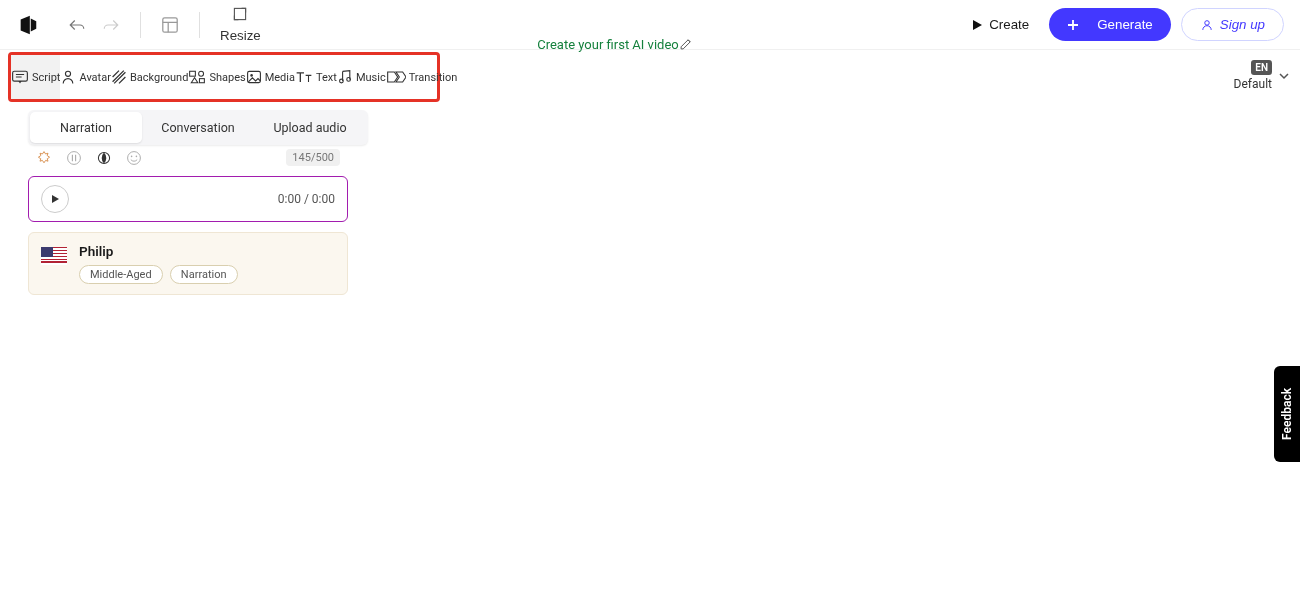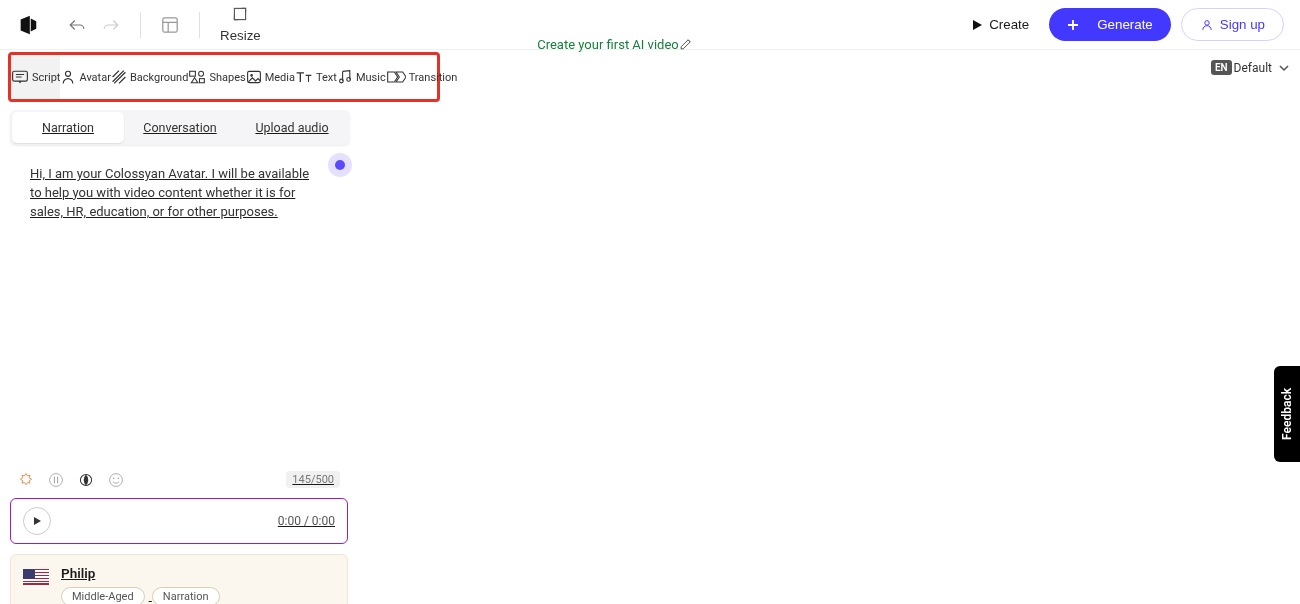--- a/index.html
+++ b/index.html
@@ -26,32 +26,32 @@
   .topbar .spacer { width: 20px; }
   .topbtn {
     background: none; border: none; cursor: pointer; padding: 6px 8px;
     display: flex; align-items: center; gap: 6px; color:#555;flex-direction:column;
   }
   .topbar .divider { width:1px; height:26px; background:#e0e0e0; margin:0 12px;}
   .title-area { flex:1; display:flex; justify-content:center; align-items:center; color:#15803d;margin-top:39px; }
   .right-actions { display:flex; align-items:center; gap:10px; }
   .btn-preview { background:none; border:none; display:flex; align-items:center; gap:6px; cursor:pointer; color:#1a1a1a; padding:6px 10px; }
   .btn-generate { background:#4338ff; color:#fff; border:none; border-radius:20px; padding:9px 18px; display:flex; align-items:center; gap:18px; cursor:pointer; font-weight:500;}
-  .btn-signup { background:#fff; color:#4338ff; border:1px solid #d0d4ff; border-radius:20px; padding:8px 18px; display:flex; align-items:center; gap:6px; cursor:pointer;}
+  .btn-signup { background:#fff; color:#4338ff; border:1px solid #d0d4ff; border-radius:20px; padding:8px 18px; display:flex; align-items:center; gap:6px; cursor:pointer;font-style:italic;}
   
   .toolrow-wrap { border:3px solid #e53226; border-radius:4px; margin:2px 0 0 8px; width:432px; height:50px; display:flex; align-items:stretch; }
   .toolitem { flex:1; display:flex; align-items:center; justify-content:center; gap:3px; cursor:pointer; font-size:11px; color:#333;}
   .toolitem.active { background:#f2f2f2; }
   
   .locale-box { position:absolute; top:60px; right:10px; display:flex; align-items:center; gap:6px; font-size:12px; color:#333;}
   .locale-badge { background:#555; color:#fff; font-size:10px; padding:2px 4px; border-radius:3px; font-weight:600;}
   
   .main { display:flex; position:absolute; top:104px; left:0; right:0; bottom:0; }
   
-  .leftpanel { width:362px; padding:0 14px 0 10px; display:flex; flex-direction:column;text-decoration:underline; }
+  .leftpanel { width:362px; padding:0 14px 0 28px; display:flex; flex-direction:column; }
   .script-tabs { display:flex; gap:0; margin-top:6px; background:#f5f5f7; border-radius:6px; padding:2px; width:340px; box-shadow:0 1px 2px rgba(0,0,0,.08);}
   .script-tab { flex:1; text-align:center; padding:8px 6px; font-size:12.5px; border-radius:5px; cursor:pointer; color:#333;}
   .script-tab.active { background:#fff; box-shadow:0 1px 2px rgba(0,0,0,.1);}
   .script-body { position:relative; margin-top:14px; flex:0 0 308px; border:none;}
   .rec-dot { position:absolute; top:-6px; right:-4px; width:24px; height:24px; border-radius:50%; background:#e6e0ff; display:flex; align-items:center; justify-content:center;}
   .rec-dot-inner { width:10px; height:10px; border-radius:50%; background:#5a4bff;}
   .narration-text { font-size:13px; line-height:1.45; color:#333; padding:6px 28px 6px 20px; }
   .script-footer { display:flex; align-items:center; gap:14px; padding:4px 8px 4px 8px; color:#777;}
   .script-footer .count { margin-left:auto; font-size:11px; background:#f0f0f0; padding:2px 6px; border-radius:4px; color:#777;}
   .playbar { display:flex; align-items:center; gap:10px; border:1px solid #a21caf; border-radius:6px; padding:8px 12px; margin-top:6px;}
@@ -192,42 +192,36 @@
   <div class="toolitem">
     <svg width="20" height="14" viewBox="0 0 24 16">
         <path d="M2 2 L10 2 L14 8 L10 14 L2 14 Z" fill="none" stroke="#333" stroke-width="1.3"></path>
         <path d="M12 2 L20 2 L24 8 L20 14 L12 14 L16 8 Z" fill="none" stroke="#333" stroke-width="1.3"></path>
       </svg>
     <span>Transition</span>
   </div>
 </div>
 
 <div class="locale-box">
-  <div style="display:flex; flex-direction:row; align-items:flex-end; gap:2px;">
+  <div style="display:flex; flex-direction:column; align-items:flex-end; gap:2px;">
     <span class="locale-badge">EN</span>
     <span>Default</span>
   </div>
   <svg width="12" height="12" viewBox="0 0 12 12">
       <path d="M2 4 L6 8 L10 4" fill="none" stroke="#555" stroke-width="1.5"></path>
     </svg>
 </div>
 
 <div class="main">
 
   <div class="leftpanel">
     <div class="script-tabs">
       <div class="script-tab active">Narration</div>
       <div class="script-tab">Conversation</div>
       <div class="script-tab">Upload audio</div>
-    </div>
-    <div class="script-body">
-      <div class="rec-dot">
-          <div class="rec-dot-inner"></div>
-        </div>
-      <div class="narration-text">Hi, I am your Colossyan Avatar. I will be available to help you with video content whether it is for sales, HR, education, or for other purposes.</div>
     </div>
     <div class="script-footer">
       <span class="iconbtn">
         <svg width="16" height="16" viewBox="0 0 20 20">
             <path d="M10 2 L12 5 L15 4 L14 7 L17 9 L14 11 L15 14 L12 13 L10 16 L8 13 L5 14 L6 11 L3 9 L6 7 L5 4 L8 5 Z" fill="none" stroke="#d89050" stroke-width="1.2"></path>
           </svg>
       </span>
       <span class="iconbtn">
         <svg width="16" height="16" viewBox="0 0 20 20">
             <circle cx="10" cy="10" r="8" fill="none" stroke="#aaa" stroke-width="1.2"></circle>

